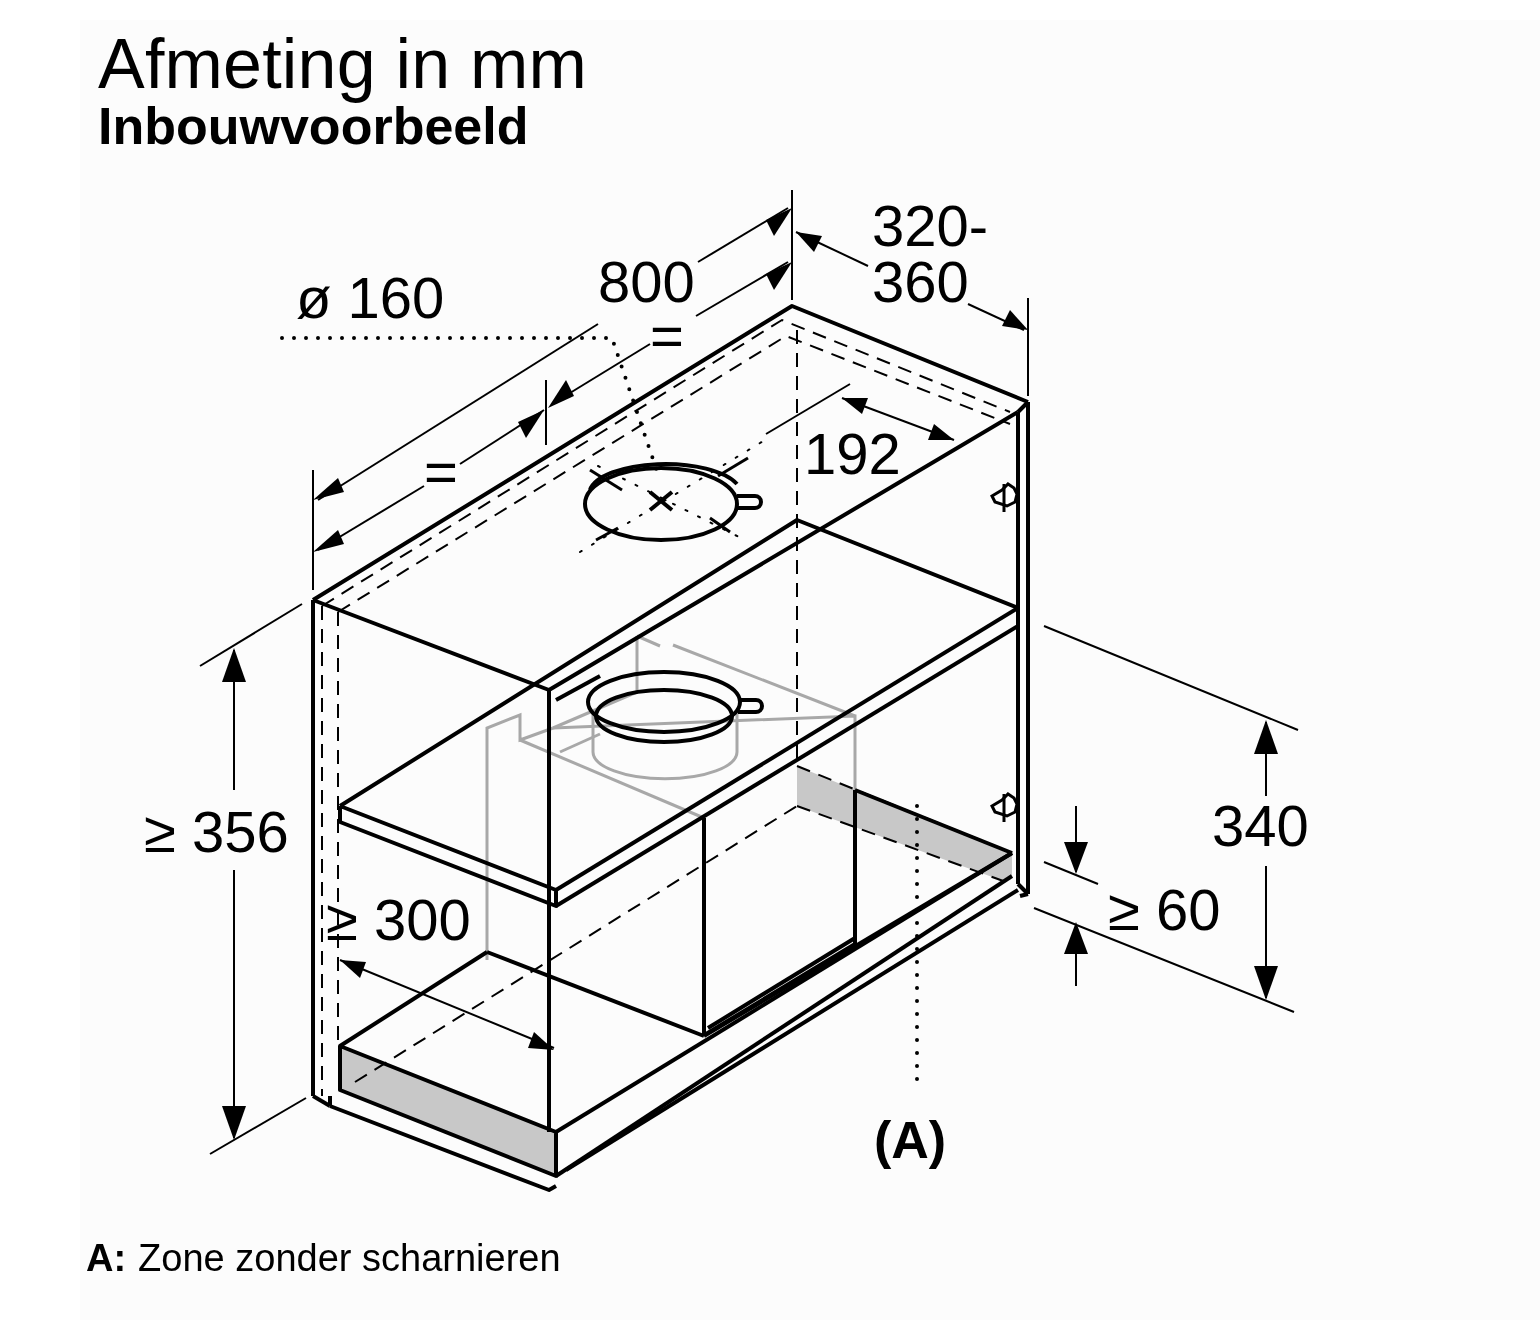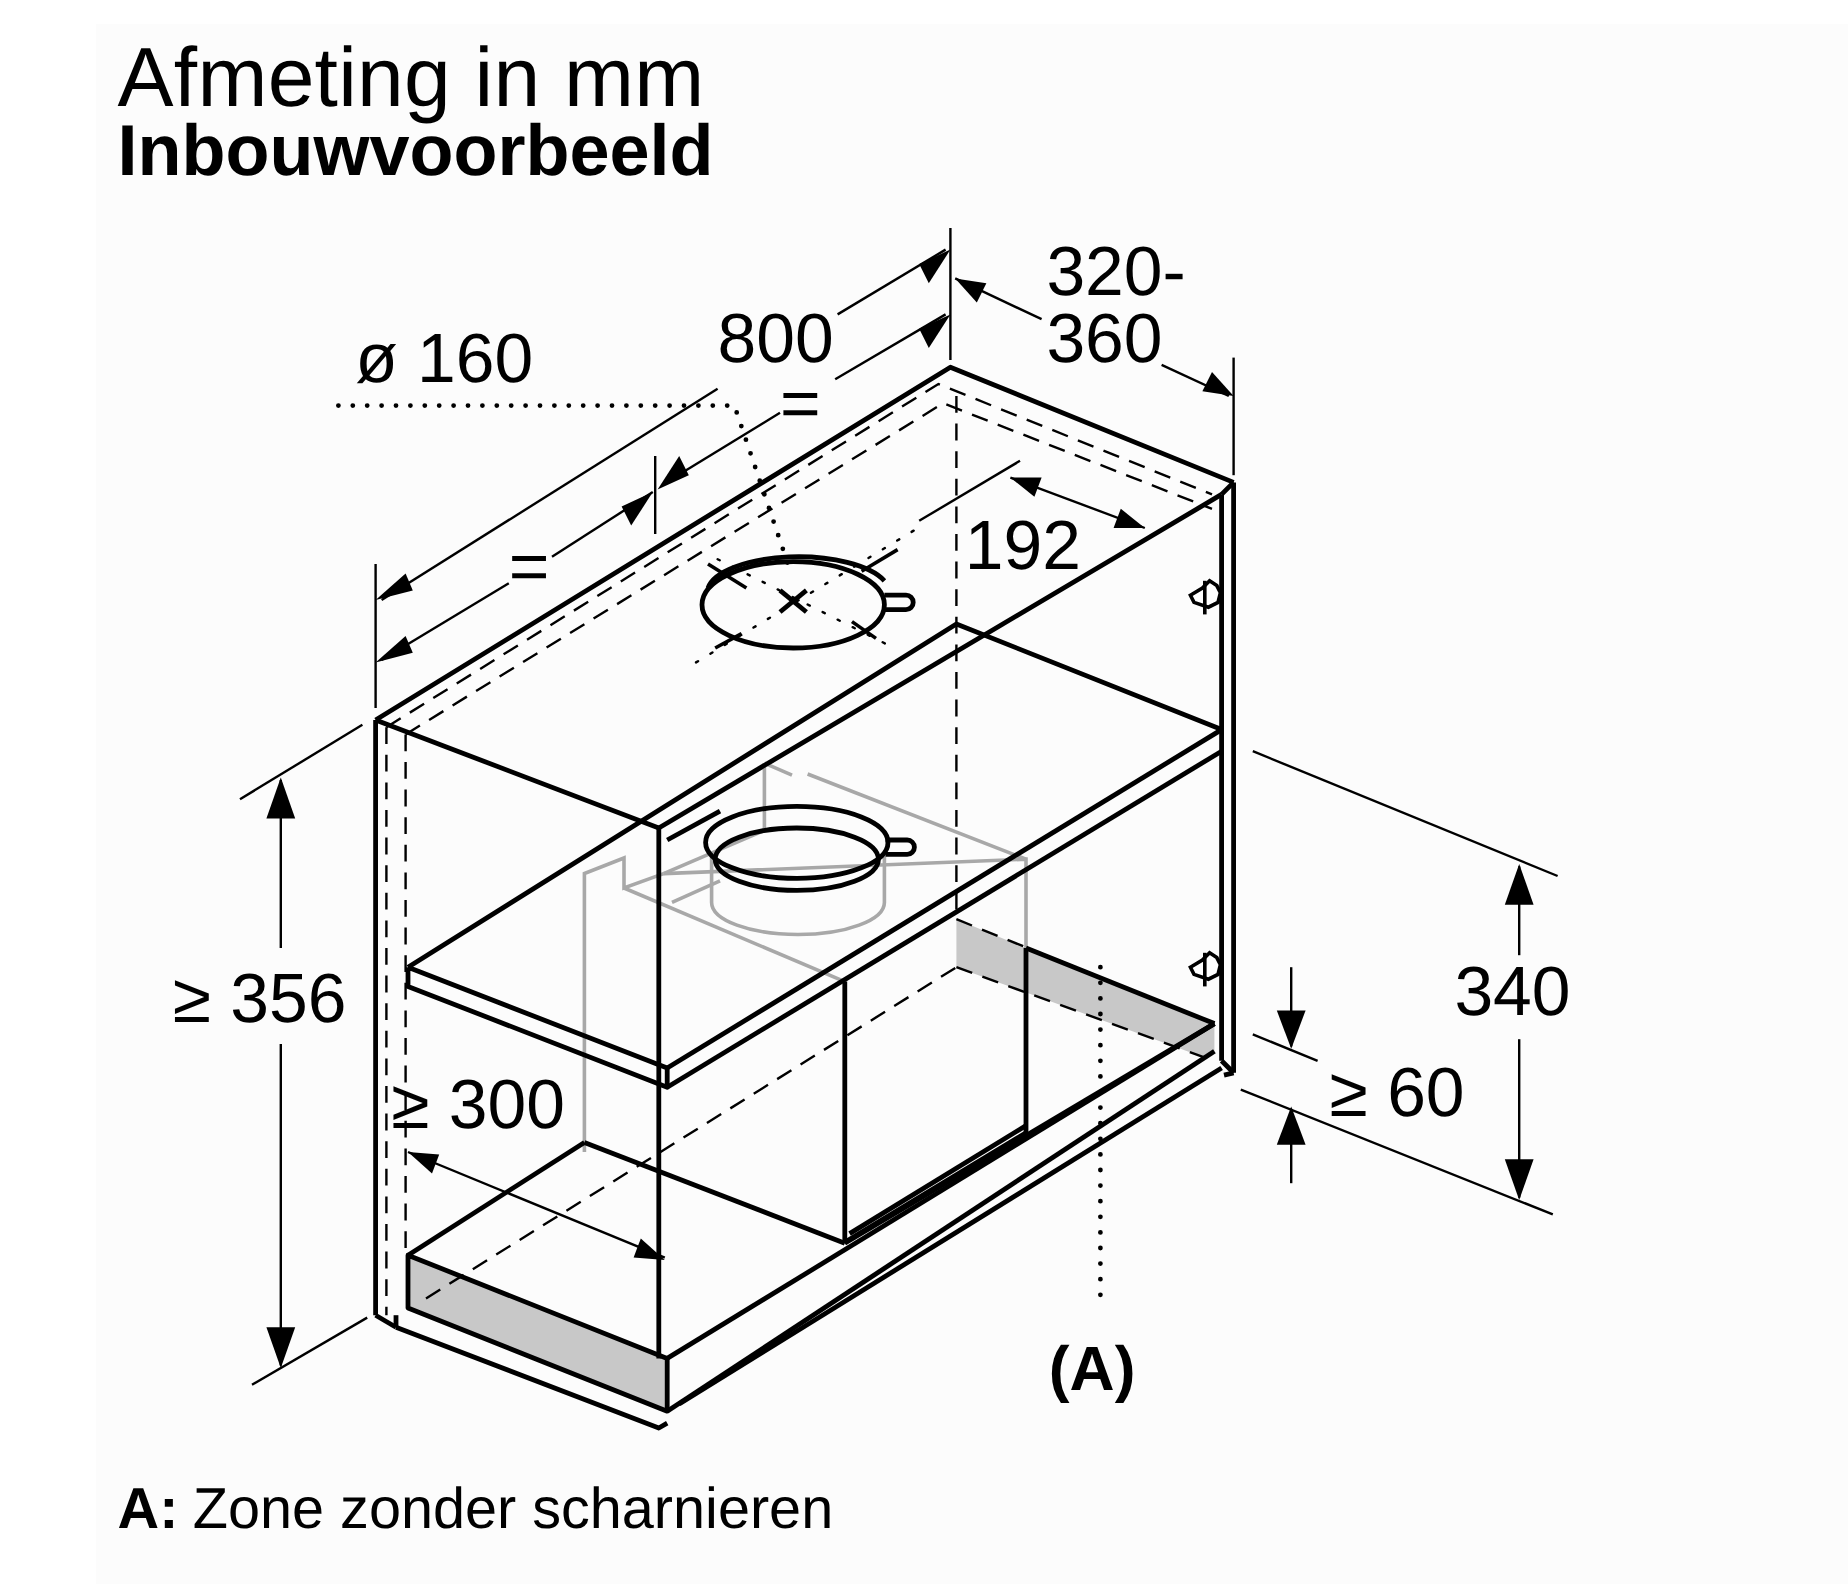--- a/index.html
+++ b/index.html
@@ -1,20 +1,20 @@
 <!DOCTYPE html>
 <html><head>
 <meta charset="utf-8">
 <style>
   html, body { margin:0; padding:0; background:#ffffff; }
   body { width:1540px; height:1320px; position:relative; overflow:hidden; font-family:"Liberation Sans", sans-serif; color:#000; }
   .panel { position:absolute; left:80px; top:20px; width:1460px; height:1300px; background:#fcfcfc; }
   .title-line1 { position:absolute; left:98px; top:34px; font-size:70px; line-height:60px; font-weight:400; letter-spacing:0.2px; }
-  .title-line2 { position:absolute; left:98px; top:96px; font-size:60px; line-height:60px; font-weight:700; }
-  .legend { position:absolute; left:98px; top:1226px; font-size:48px; line-height:64px; }
+  .title-line2 { position:absolute; left:98px; top:96px; font-size:52px; line-height:60px; font-weight:700; }
+  .legend { position:absolute; left:86px; top:1226px; font-size:38px; line-height:64px; }
   .legend .key { font-weight:700; margin-right:12px; }
   svg.diagram { position:absolute; left:0; top:0; }
   .lbl { font-family:"Liberation Sans", sans-serif; font-size:58px; fill:#000; }
   .lbl-b { font-family:"Liberation Sans", sans-serif; font-size:52px; font-weight:700; fill:#000; }
 </style>
 </head>
 <body>
 
 <div class="panel"></div>
 

